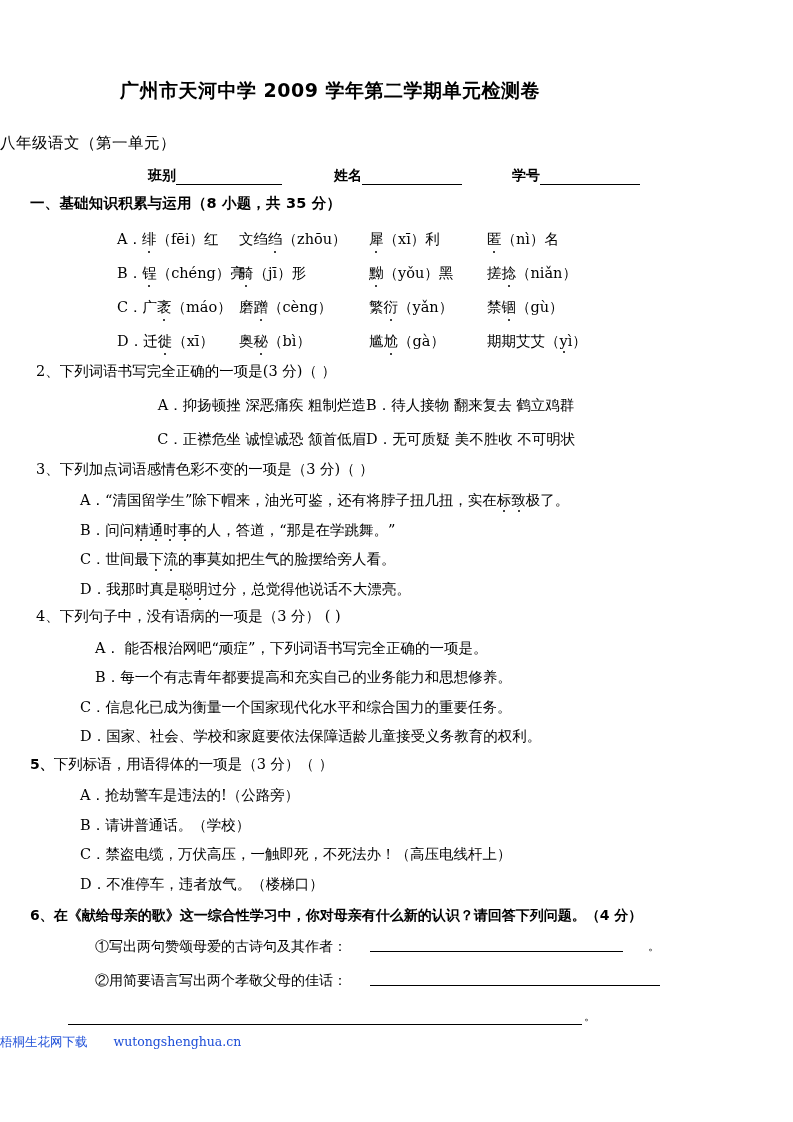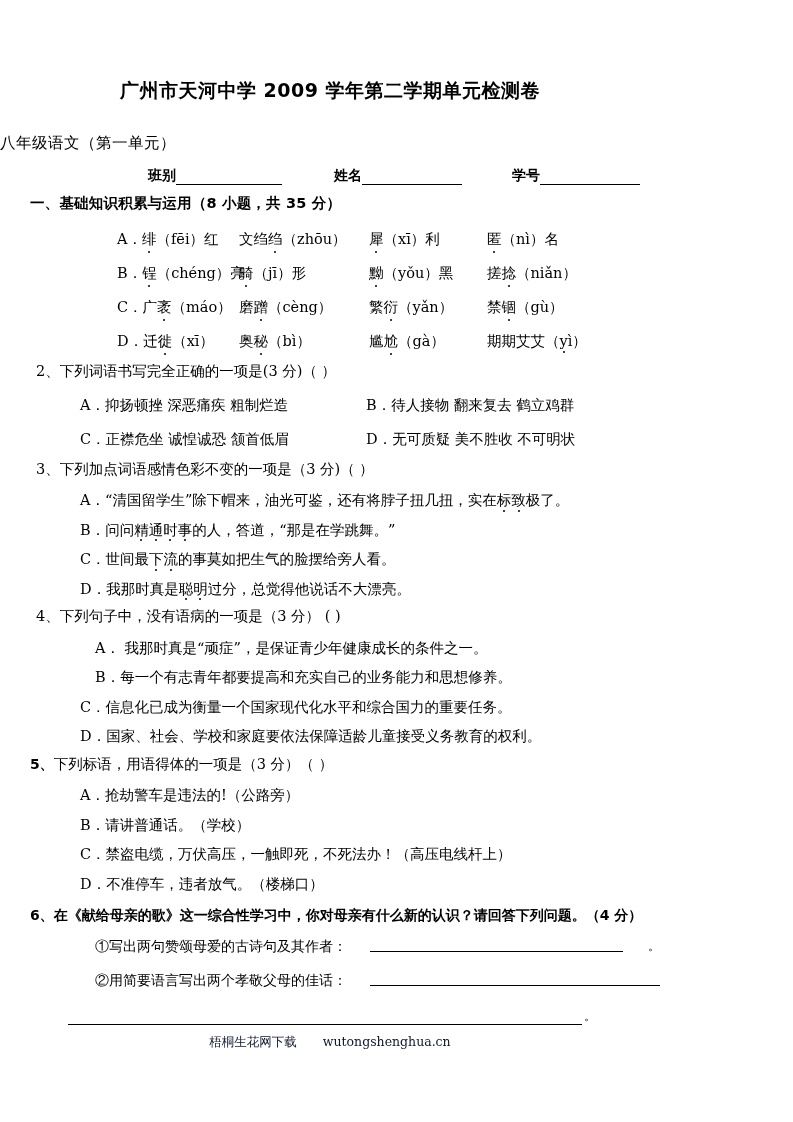--- a/index.html
+++ b/index.html
@@ -104,21 +104,21 @@
     line-height: 1.0;
   }
   .opt-indent-lg { padding-left: 95px; }
   .opt-2col {
     display: flex;
     padding-left: 80px;
     padding-top: 15px;
     font-size: 14.5px;
     white-space: nowrap;
   }
-  .opt-col-a { width: 286px; }
+  .opt-col-a { width: 286px; text-align: right; }
   
   .py-row {
     display: flex;
     padding-left: 117px;
     padding-top: 15px;
     font-size: 14.5px;
     white-space: nowrap;
   }
   .py-c1 { width: 122px; }
   .py-c2 { width: 130px; }
@@ -163,23 +163,23 @@
     align-items: flex-end;
   }
   .long-rule { width: 514px; }
 
   
   .footer {
     position: absolute;
     left: 0;
     right: 0;
     top: 1034px;
-    text-align: center;
+    text-align: left;
     font-size: 12.5px;
-    color: #0f172a;
+    color: #1d4ed8;
   }
   .footer .fsep { display: inline-block; width: 26px; }
   .footer .furl {
     font-family: "DejaVu Serif", "Liberation Serif", serif;
   }
 </style>
 </head>
 <body>
 
 <div class="page">
@@ -262,21 +262,21 @@
     </div>
     <div class="opt">
       <span class="tag">D．</span><span>我那时真是</span><span><span class="dot">聪</span><span class="dot">明</span></span><span>过分，总觉得他说话不大漂亮。</span>
     </div>
   </div>
 
   <div class="q">
     <span>4、</span><span>下列句子中，没有语病的一项是（3 分）    (              )</span>
   </div>
   <div class="opts">
-    <div class="opt opt-indent-lg">A．  我那时真是“顽症”，是保证青少年健康成长的条件之一。</div>
+    <div class="opt opt-indent-lg">A．  能否根治网吧“顽症”，下列词语书写完全正确的一项是。</div>
     <div class="opt opt-indent-lg">B．每一个有志青年都要提高和充实自己的业务能力和思想修养。</div>
     <div class="opt">C．信息化已成为衡量一个国家现代化水平和综合国力的重要任务。</div>
     <div class="opt">D．国家、社会、学校和家庭要依法保障适龄儿童接受义务教育的权利。</div>
   </div>
 
   <div class="q q-bold">
     <span class="q-num-sans">5、</span><span style="font-weight:normal;font-family:'DejaVu Serif','Liberation Serif',serif;font-size:14.5px;">下列标语，用语得体的一项是（3 分）（           ）</span>
   </div>
   <div class="opts">
     <div class="opt">A．抢劫警车是违法的!（公路旁）</div>

